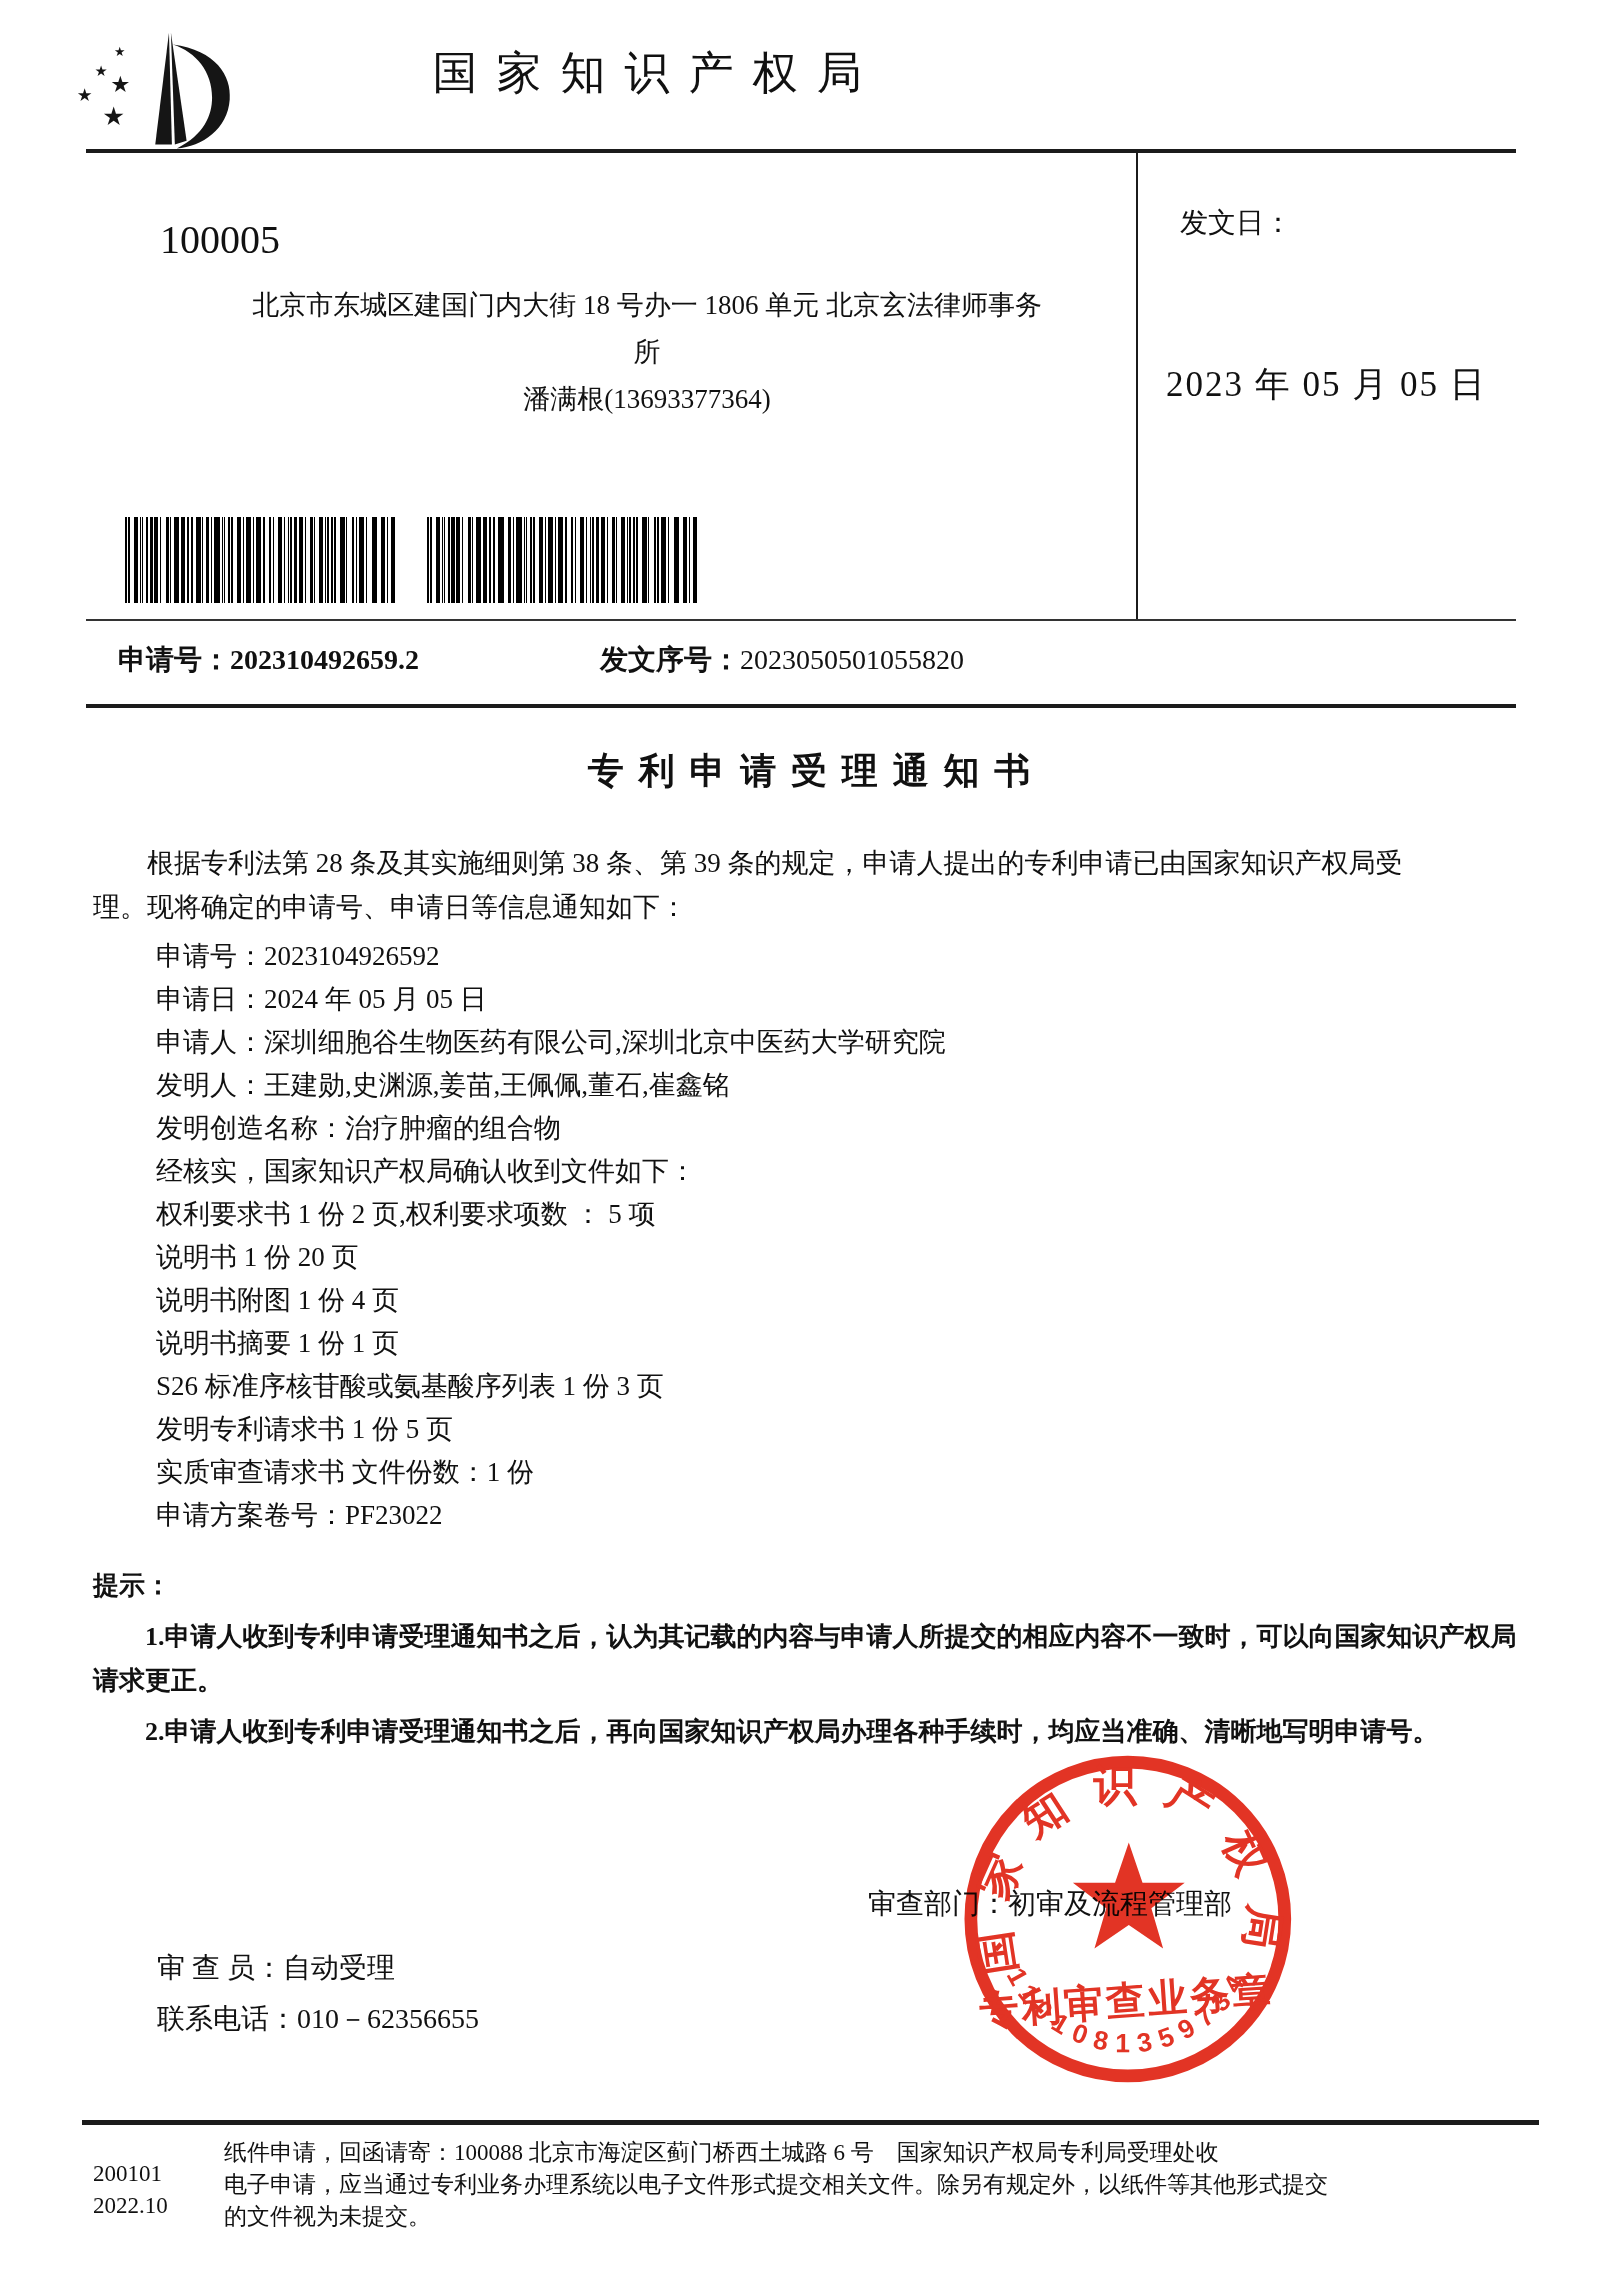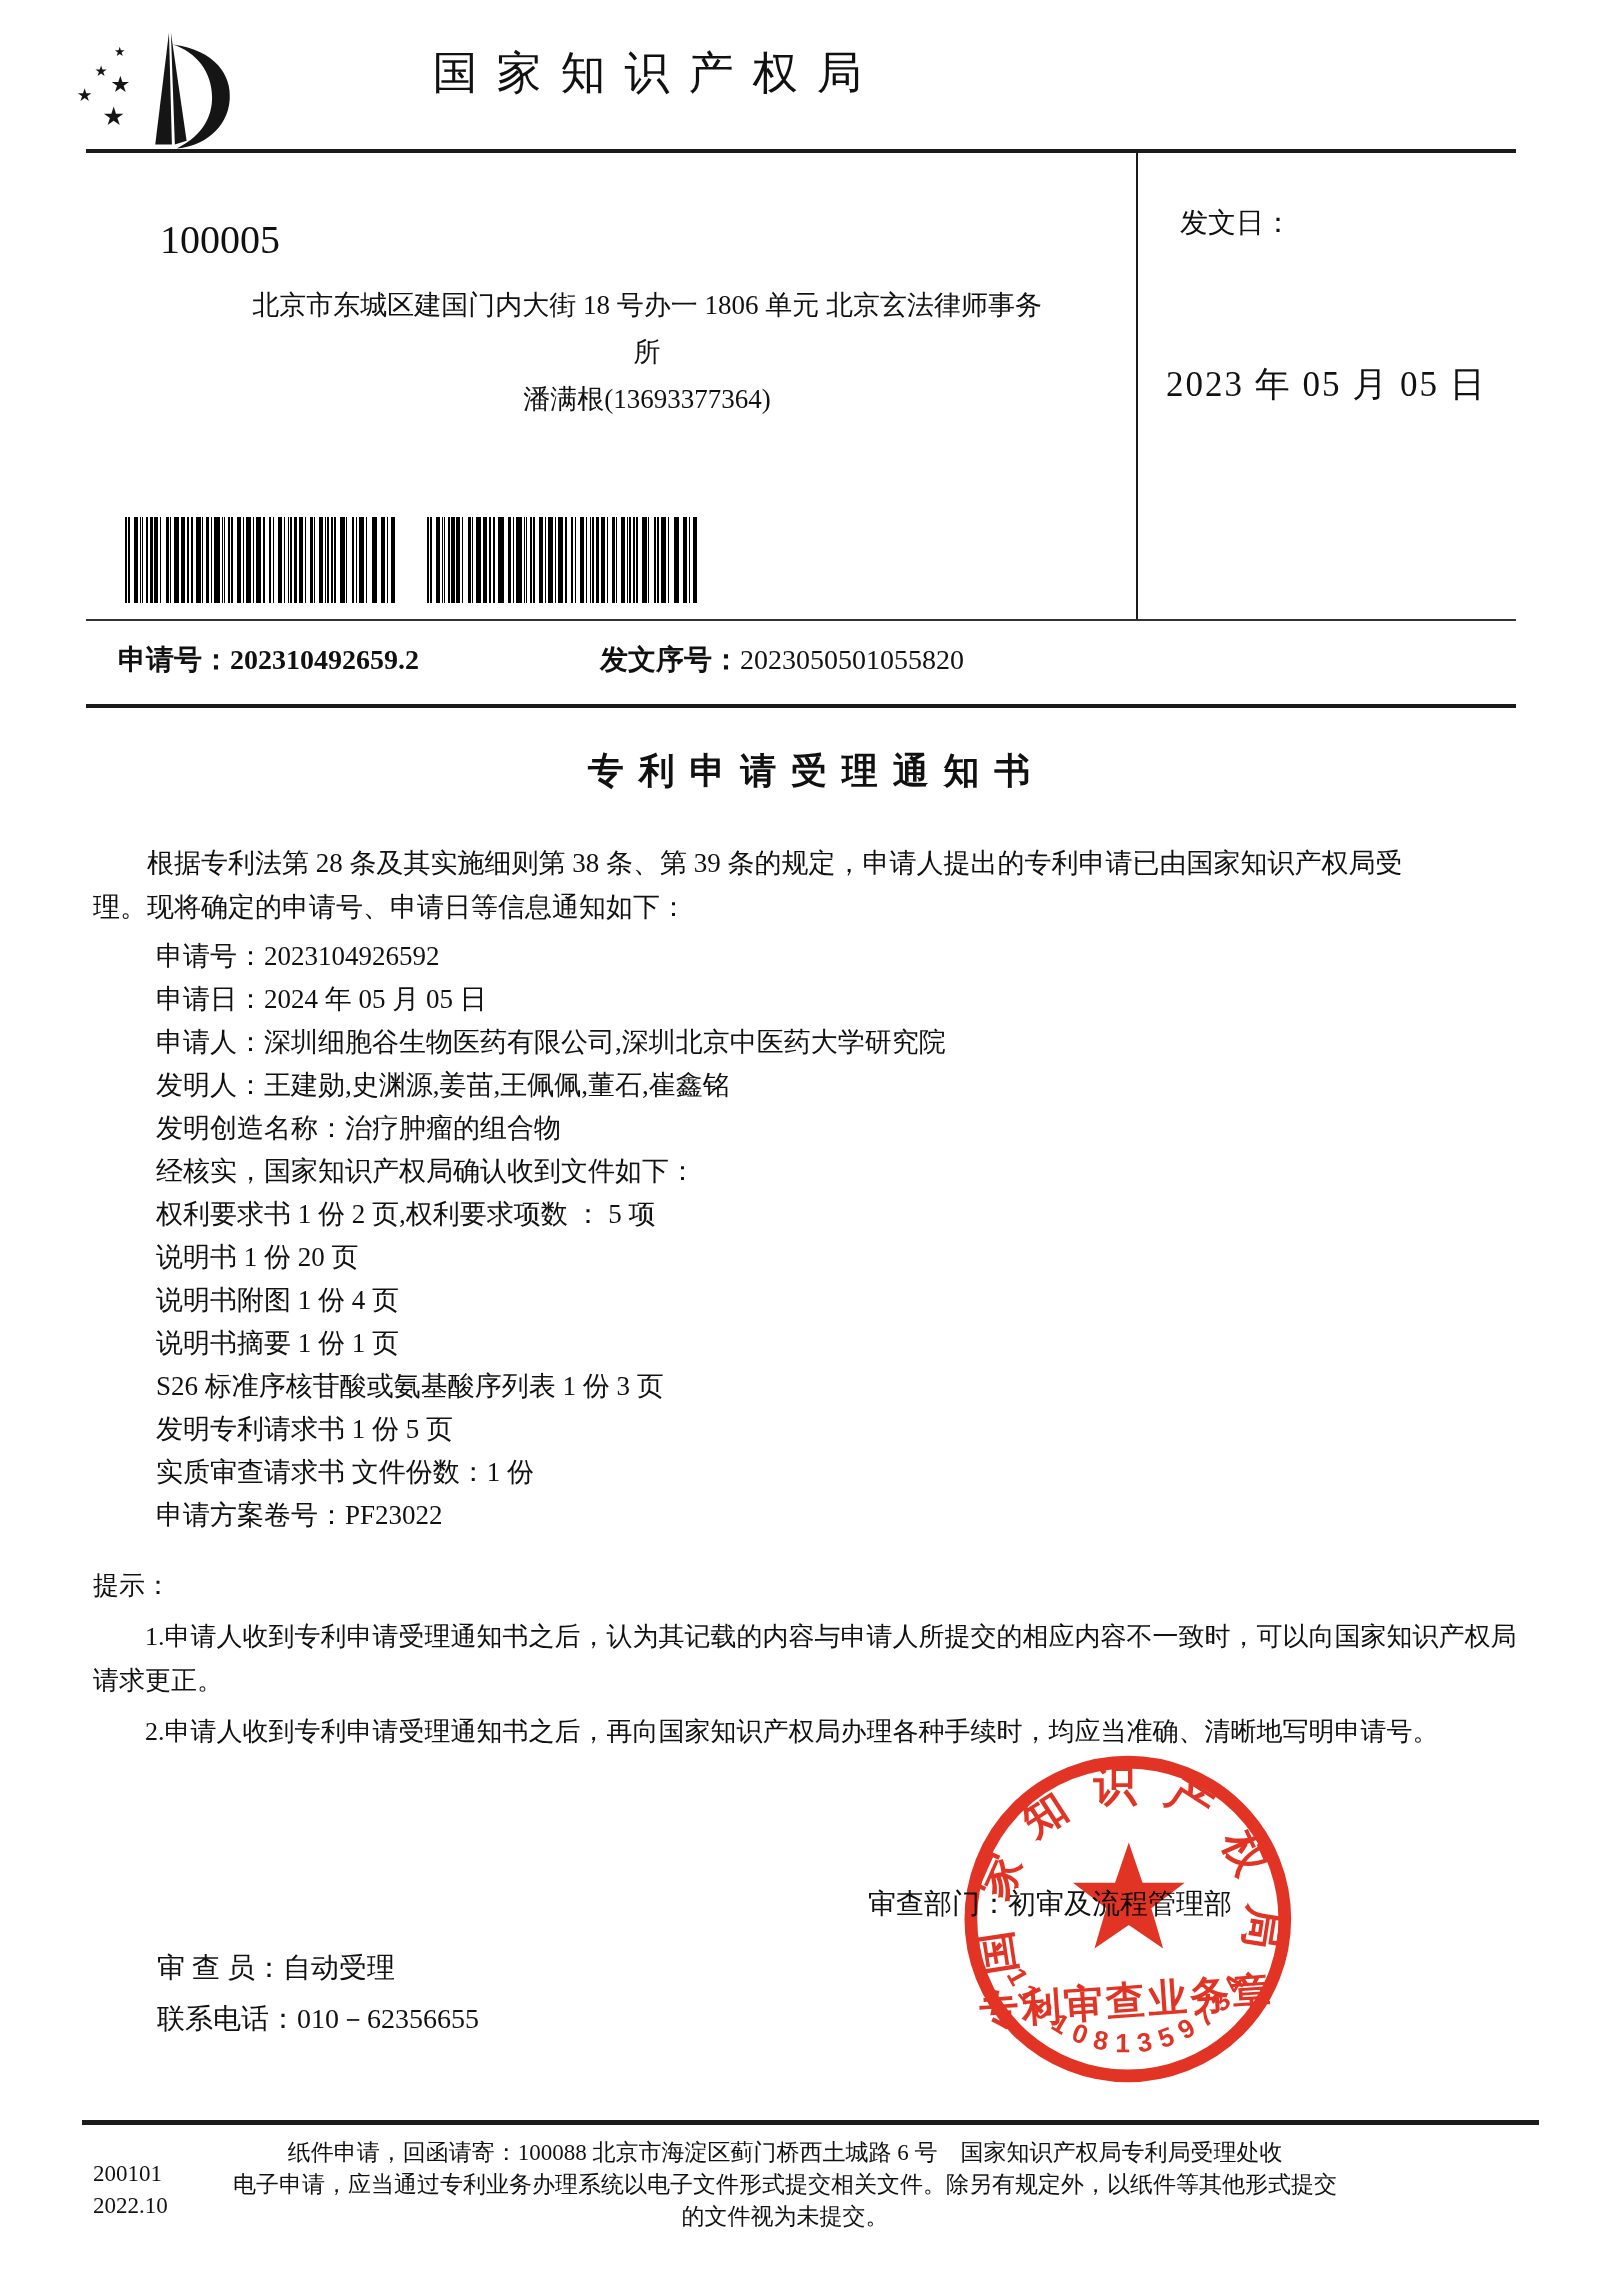--- a/index.html
+++ b/index.html
@@ -32,34 +32,34 @@
   .appno{left:118px;font-weight:bold;}
   .dispno{left:600px;}
   .rule-heavy{left:86px;top:704px;width:1430px;height:3.9px;}
   .notice-title{left:0;top:747px;width:1621px;text-align:center;font-size:36px;font-weight:bold;letter-spacing:2.9px;}
   
   .body-block{left:93px;top:841px;width:1429px;font-size:27px;line-height:44px;}
   .body-block p.intro{margin:0;text-indent:2em;width:1343px;}
   .body-items{margin:5.9px 0 0 63px;}
   .body-items div{line-height:43px;}
   
-  .notes{left:93px;top:1564px;width:1431px;font-size:26px;line-height:44px;}
+  .notes{left:93px;top:1564px;width:1431px;font-size:26px;line-height:44px;font-weight:bold;}
   .notes p{margin:0 0 0 0;}
   .notes p.n-item{text-indent:2em;margin-top:6.9px;}
   
   .sig{font-size:28px;}
   .sig-examiner{left:157px;top:1949px;}
   .sig-dept{left:868px;top:1885px;text-align:right;}
   .sig-phone{left:157px;top:2000px;}
   
   .seal{left:912px;top:1713px;width:412px;height:412px;mix-blend-mode:multiply;opacity:.93;}
   
   .rule-footer{left:82px;top:2120px;width:1457px;height:4.9px;}
   .footer-codes{left:93px;top:2137px;font-size:23px;line-height:32px;margin-top:21px;}
-  .footer-text{left:224px;top:2137px;width:1122px;font-size:23px;line-height:32px;text-align:center;}
+  .footer-text{left:224px;top:2137px;width:1122px;font-size:23px;line-height:32px;}
   .footer-text p{margin:0;}
 </style>
 </head>
 <body>
 
 <div class="page">
 
   <svg class="abs logo" viewBox="0 0 200 150" aria-hidden="true">
     <g fill="#151515">
       <text x="46" y="32" font-size="13">★</text>

